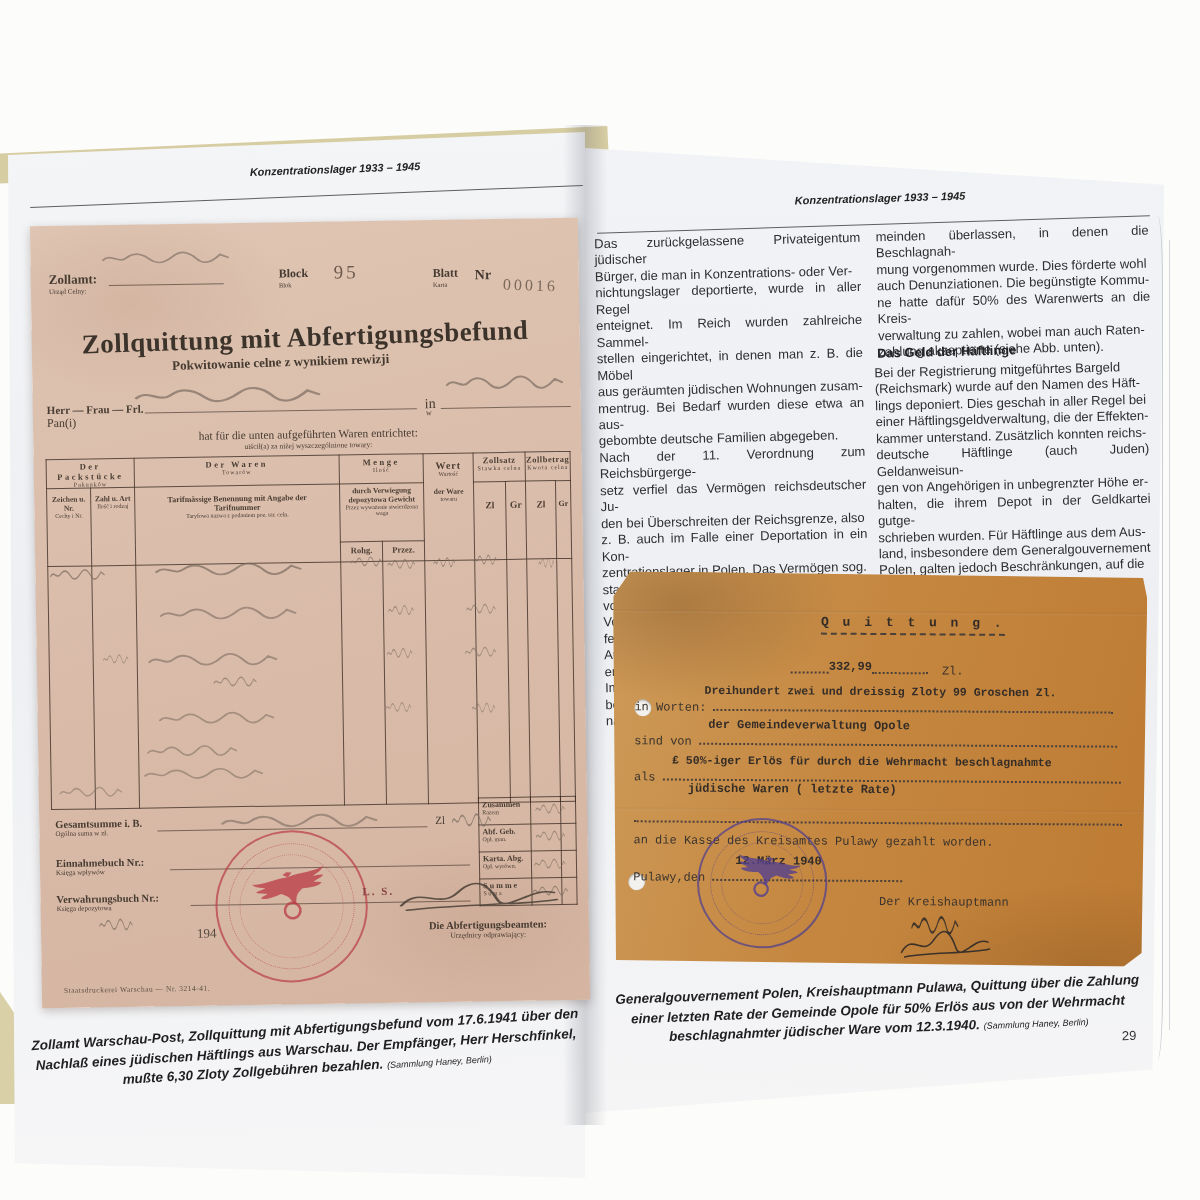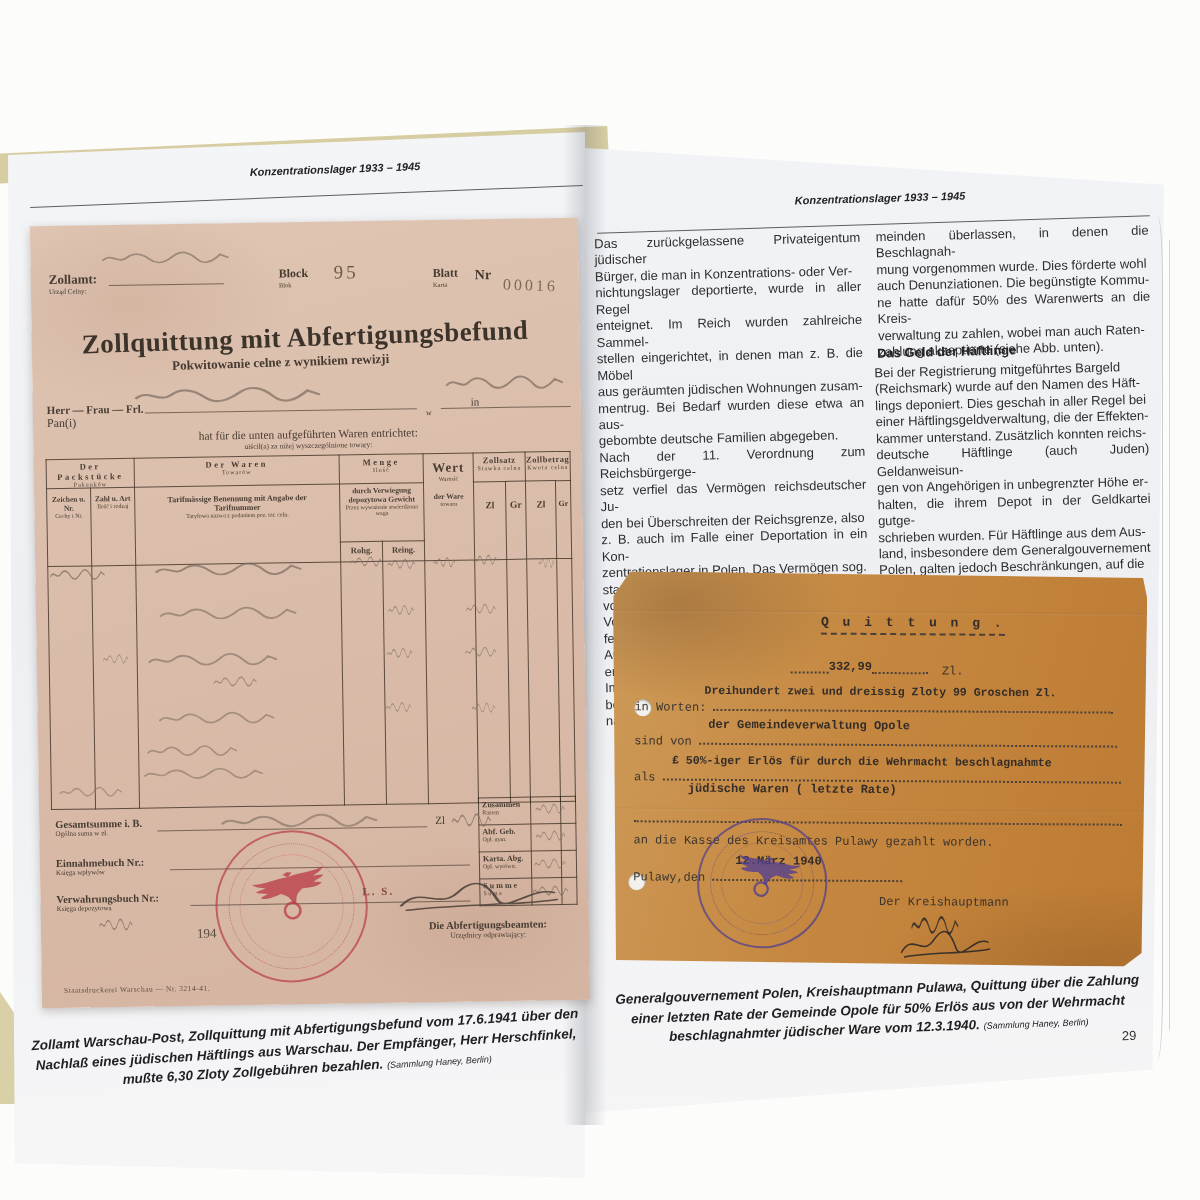--- a/index.html
+++ b/index.html
@@ -132,21 +132,21 @@
 
     <svg class="sq" style="left:100px;top:162px;width:190px;height:18px;color:#6d6055;opacity:.6">
         <use href="#sq"></use>
       </svg>
     <svg class="sq" style="left:412px;top:155px;width:120px;height:16px;color:#6d6055;opacity:.6">
         <use href="#sq"></use>
       </svg>
     <div class="abs" style="left:14px;top:178px;font-size:11px;font-weight:bold;">Herr — Frau — Frl.</div>
     <div class="abs" style="left:14px;top:190px;font-size:12px;">Pan(i)</div>
     <div class="abs uline" style="left:112px;top:188px;width:272px;"></div>
-    <div class="abs" style="left:392px;top:176px;font-size:11px;margin-left:46px;">in</div>
+    <div class="abs" style="left:392px;top:176px;font-size:14px;">in</div>
     <div class="abs" style="left:393px;top:188px;font-size:8px;">w</div>
     <div class="abs uline" style="left:408px;top:188px;width:130px;"></div>
     <div class="abs" style="left:120px;top:206px;width:310px;text-align:center;font-size:11.5px;">hat für die unten aufgeführten Waren entrichtet:</div>
     <div class="abs" style="left:140px;top:219px;width:270px;text-align:center;font-size:7.5px;">uiścił(a) za niżej wyszczególnione towary:</div>
 
     <table class="ztbl" style="left:12px;top:233px;width:524px;">
       <colgroup>
           <col style="width:44px">
           <col style="width:44px">
           <col style="width:205px">
@@ -156,37 +156,37 @@
           <col style="width:32px">
           <col style="width:20px">
           <col style="width:30px">
           <col style="width:15px">
         </colgroup>
       <tbody>
           <tr style="height:24px;">
         <th colspan="2" class="g"><span>Der Packstücke</span><span class="sub">Pakunków</span></th>
         <th class="g"><span>Der Waren</span><span class="sub">Towarów</span></th>
         <th colspan="2" class="g"><span>Menge</span><span class="sub">Ilość</span></th>
-        <th rowspan="3" class="s"><span style="font-size:13px;letter-spacing:1px;">Wert</span><span class="sub">Wartość</span><span class="sub" style="margin-top:10px;font-size:7.5px;font-weight:bold;">der Ware</span><span class="sub">towaru</span></th>
+        <th rowspan="3" class="s"><span style="font-size:10px;letter-spacing:1px;">Wert</span><span class="sub">Wartość</span><span class="sub" style="margin-top:10px;font-size:7.5px;font-weight:bold;">der Ware</span><span class="sub">towaru</span></th>
         <th colspan="2" class="g" style="letter-spacing:.5px;"><span>Zollsatz</span><span class="sub">Stawka celna</span></th>
         <th colspan="2" class="g" style="letter-spacing:.5px;"><span>Zollbetrag</span><span class="sub">Kwota celna</span></th>
       </tr>
       <tr style="height:58px;">
         <td rowspan="2" class="s"><span>Zeichen u. Nr.</span><span class="sub">Cechy i Nr.</span></td>
         <td rowspan="2" class="s"><span>Zahl u. Art</span><span class="sub">Ilość i rodzaj</span></td>
         <td rowspan="2" class="s" style="font-size:8px;padding:8px 10px 0;"><span>Tarifmässige Benennung mit Angabe der Tarifnummer</span><span class="sub">Taryfowa nazwa z podaniem poz. tar. celn.</span></td>
         <td colspan="2" class="s" style="font-size:7.5px;padding:2px 1px 0;"><span>durch Verwiegung depozytowa Gewicht</span><span class="sub">Przez wyważenie stwierdzona waga</span></td>
         <td rowspan="2" class="zg">Zl</td>
         <td rowspan="2" class="zg">Gr</td>
         <td rowspan="2" class="zg">Zl</td>
         <td rowspan="2" class="zg" style="font-size:8px;">Gr</td>
       </tr>
       <tr style="height:20px;">
         <td class="s" style="padding-top:3px;font-size:8.5px;">Rohg.</td>
-        <td class="s" style="padding-top:3px;font-size:8.5px;">Reing.</td>
+        <td class="s" style="padding-top:3px;font-size:8.5px;">Przez.</td>
       </tr>
       <tr style="height:243px;">
         <td></td>
             <td></td>
             <td></td>
             <td></td>
             <td></td>
         <td></td>
             <td></td>
             <td></td>

